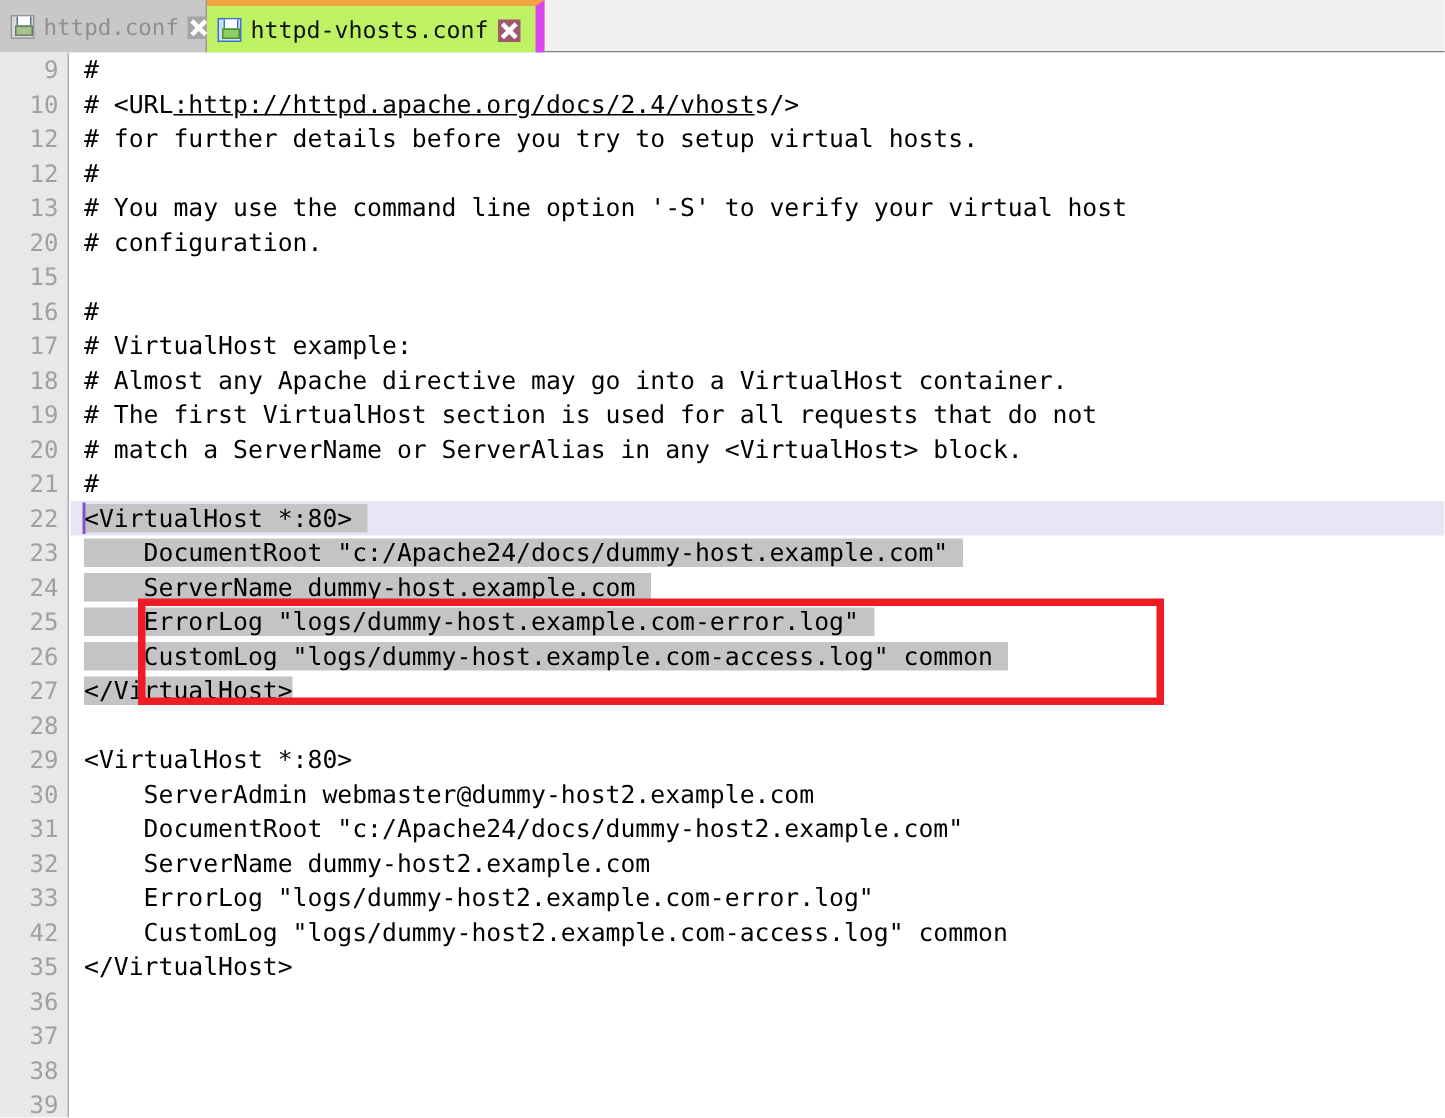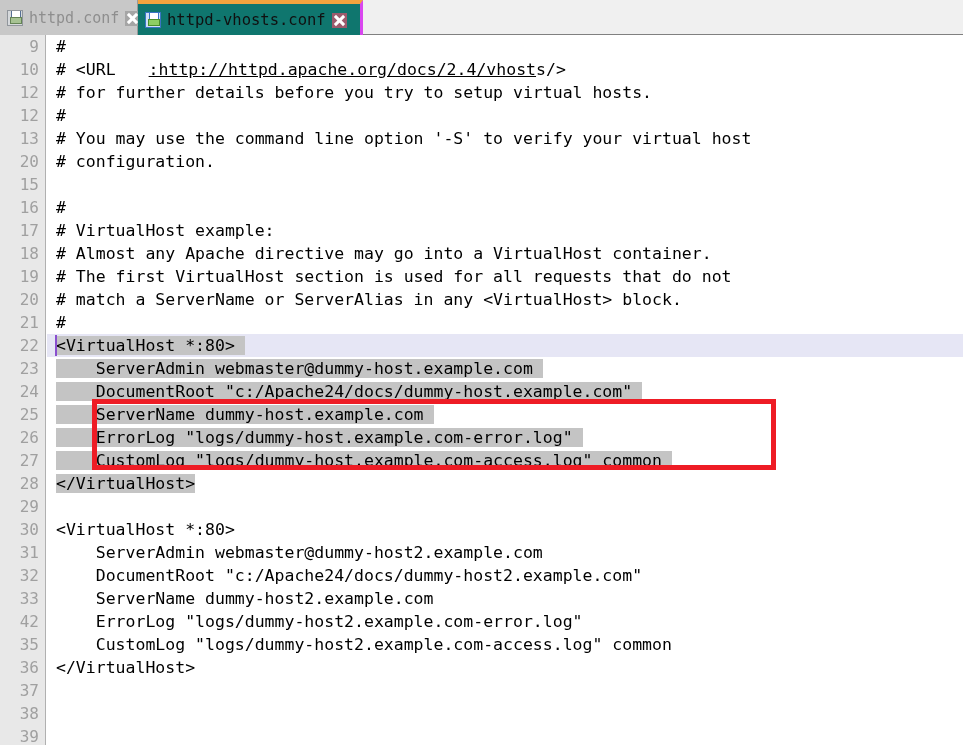--- a/index.html
+++ b/index.html
@@ -31,24 +31,24 @@
     font-size: 15px;
     white-space: nowrap;
   }
   .tab.inactive {
     left: 0; width: 138px;
     background: #c8c8c8;
     color: #8e8e8e;
   }
   .tab.active {
     left: 138px; width: 225px;
-    background: #0f766e;
+    background: #bef264;
     color: #101010;
     border-top: 4px solid #f3a33e;
-    border-right: 3px solid #d946ef;
+    border-right: 6px solid #d946ef;
     align-items: center;
   }
   .tab-label { margin: 0 6px; letter-spacing: 0px; }
   .tab.active .tab-label { font-size: 15.5px; }
 
   
   .floppy {
     position: relative;
     width: 16px; height: 16px;
     flex: 0 0 16px;
@@ -131,21 +131,20 @@
     color: #000000;
     white-space: pre;
     padding-left: 9px;
   }
   .cline.curline { background: #e6e6f5; }
   .cline .sel {
     background: #c4c4c4;
   }
   .cline .link {
     text-decoration: underline;
-    margin-left: 33px;
   }
   .caret {
     position: absolute;
     left: 8px; top: 1px;
     width: 2px; height: 21px;
     background: #8a4fcf;
   }
 
   
   #redbox {
@@ -222,21 +221,20 @@
       <div class="cline"><span># You may use the command line option '-S' to verify your virtual host</span></div>
       <div class="cline"><span># configuration.</span></div>
       <div class="cline"><span></span></div>
       <div class="cline"><span>#</span></div>
       <div class="cline"><span># VirtualHost example:</span></div>
       <div class="cline"><span># Almost any Apache directive may go into a VirtualHost container.</span></div>
       <div class="cline"><span># The first VirtualHost section is used for all requests that do not</span></div>
       <div class="cline"><span># match a ServerName or ServerAlias in any &lt;VirtualHost&gt; block.</span></div>
       <div class="cline"><span>#</span></div>
       <div class="cline curline"><span class="caret"></span><span class="sel">&lt;VirtualHost *:80&gt; </span></div>
-      <div class="cline"><span class="sel">    ServerAdmin webmaster@dummy-host.example.com </span></div>
       <div class="cline"><span class="sel">    DocumentRoot "c:/Apache24/docs/dummy-host.example.com" </span></div>
       <div class="cline"><span class="sel">    ServerName dummy-host.example.com </span></div>
       <div class="cline"><span class="sel">    ErrorLog "logs/dummy-host.example.com-error.log" </span></div>
       <div class="cline"><span class="sel">    CustomLog "logs/dummy-host.example.com-access.log" common </span></div>
       <div class="cline"><span class="sel">&lt;/VirtualHost&gt;</span></div>
       <div class="cline"><span></span></div>
       <div class="cline"><span>&lt;VirtualHost *:80&gt;</span></div>
       <div class="cline"><span>    ServerAdmin webmaster@dummy-host2.example.com</span></div>
       <div class="cline"><span>    DocumentRoot "c:/Apache24/docs/dummy-host2.example.com"</span></div>
       <div class="cline"><span>    ServerName dummy-host2.example.com</span></div>

